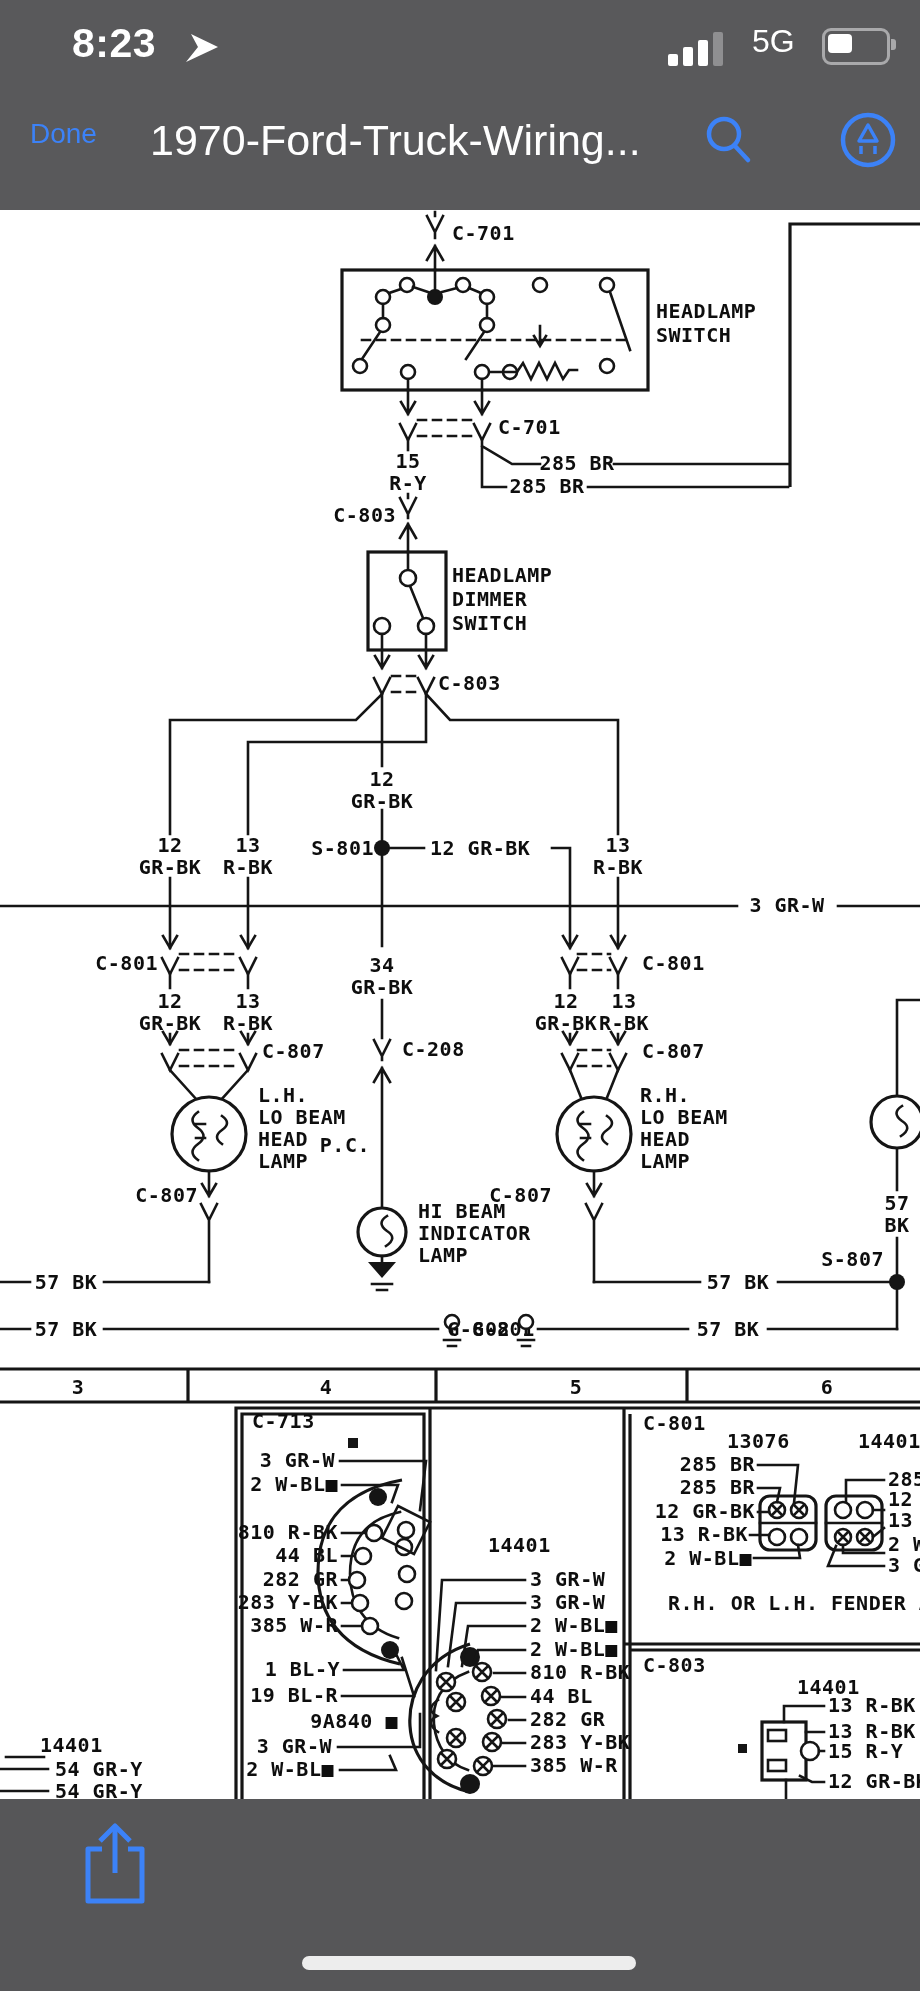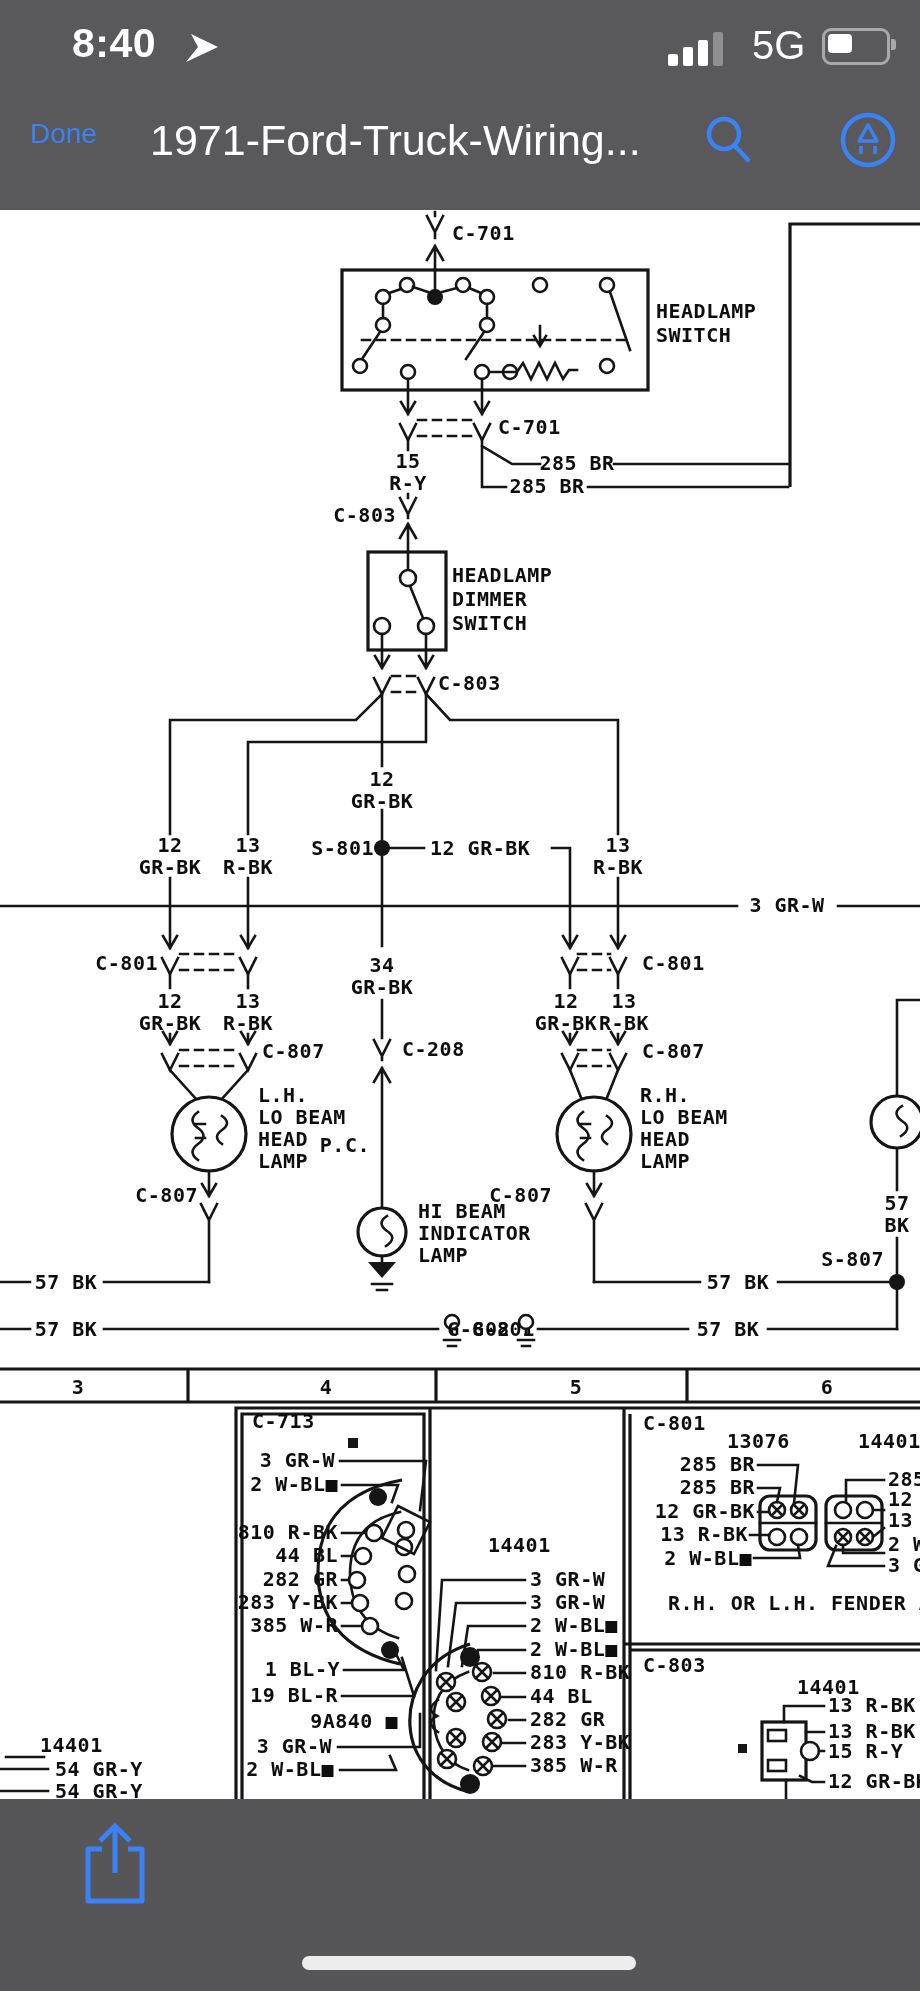--- a/index.html
+++ b/index.html
@@ -3,21 +3,21 @@
 <meta charset="utf-8">
 <style>
   html,body{margin:0;padding:0;background:#222;}
   #phone{position:relative;width:920px;height:1991px;background:#ffffff;overflow:hidden;
          font-family:"Liberation Sans",sans-serif;}
   
   #header{position:absolute;left:0;top:0;width:920px;height:210px;background:#59595b;z-index:5;}
   #time{position:absolute;left:72px;top:20px;color:#fff;font-size:41px;font-weight:700;letter-spacing:.5px;}
   #nav-arrow{position:absolute;left:182px;top:28px;}
   #sig{position:absolute;left:668px;top:32px;width:70px;height:34px;}
-  #net5g{position:absolute;left:752px;top:23px;color:#fff;font-size:40px;font-weight:500;}
+  #net5g{position:absolute;left:752px;top:23px;color:#fff;font-size:32px;font-weight:500;}
   #batt{position:absolute;left:822px;top:28px;width:62px;height:31px;border:3px solid #a9a9ab;border-radius:9px;}
   #batt .fill{position:absolute;left:3px;top:3px;width:38%;height:19px;background:#fff;border-radius:4px;}
   #batt .tip{position:absolute;right:-9px;top:8px;width:5px;height:11px;background:#a9a9ab;border-radius:0 3px 3px 0;}
   #done{position:absolute;left:30px;top:118px;color:#3c82f7;font-size:28px;font-weight:400;}
   #title{position:absolute;left:150px;top:116px;color:#fefefe;font-size:43px;font-weight:400;white-space:nowrap;}
   .navicon{position:absolute;top:112px;}
   
   #toolbar{position:absolute;left:0;top:1799px;width:920px;height:192px;background:#565658;z-index:5;}
   #share{position:absolute;left:80px;top:22px;}
   #homebar{position:absolute;left:302px;top:157px;width:334px;height:14px;border-radius:7px;background:#ededed;}
@@ -29,37 +29,37 @@
   .f{fill:#151515;stroke:none;}
   .pin{fill:#fff;stroke:#151515;stroke-width:2.6;}
   text.t{font-family:"DejaVu Sans Mono",monospace;font-weight:700;font-size:20px;fill:#0e0e0e;letter-spacing:.5px;}
 </style>
 </head>
 <body>
 
 <div id="phone">
 
   <div id="header">
-    <div id="time">8:40</div>
+    <div id="time">8:23</div>
     <svg id="nav-arrow" width="40" height="40" viewBox="0 0 40 40">
       <path d="M4 34 L36 19 L9 6 L16 19 Z" fill="#fff"></path>
     </svg>
     <svg id="sig" viewBox="0 0 70 34">
       <rect x="0" y="22" width="10" height="12" rx="2" fill="#fff"></rect>
       <rect x="15" y="15" width="10" height="19" rx="2" fill="#fff"></rect>
       <rect x="30" y="8" width="10" height="26" rx="2" fill="#fff"></rect>
       <rect x="45" y="0" width="10" height="34" rx="2" fill="#8f8f91"></rect>
     </svg>
     <div id="net5g">5G</div>
     <div id="batt">
       <div class="fill"></div>
         <div class="tip"></div>
     </div>
     <div id="done">Done</div>
-    <div id="title">1971-Ford-Truck-Wiring...</div>
+    <div id="title">1970-Ford-Truck-Wiring...</div>
     <svg class="navicon" style="left:700px;" width="56" height="56" viewBox="0 0 56 56">
       <circle cx="24" cy="22" r="15" stroke="#3c82f7" stroke-width="4.5" fill="none"></circle>
       <line x1="35" y1="34" x2="48" y2="48" stroke="#3c82f7" stroke-width="4.5" stroke-linecap="round"></line>
     </svg>
     <svg class="navicon" style="left:838px;" width="60" height="60" viewBox="0 0 60 60">
       <circle cx="30" cy="28" r="25" stroke="#3c82f7" stroke-width="4.5" fill="none"></circle>
       <path d="M30 13 L39 29 H21 Z" fill="none" stroke="#3c82f7" stroke-width="3.5" stroke-linejoin="round"></path>
       <line x1="23" y1="34" x2="23" y2="42" stroke="#3c82f7" stroke-width="3.5"></line>
       <line x1="37" y1="34" x2="37" y2="42" stroke="#3c82f7" stroke-width="3.5"></line>
     </svg>

